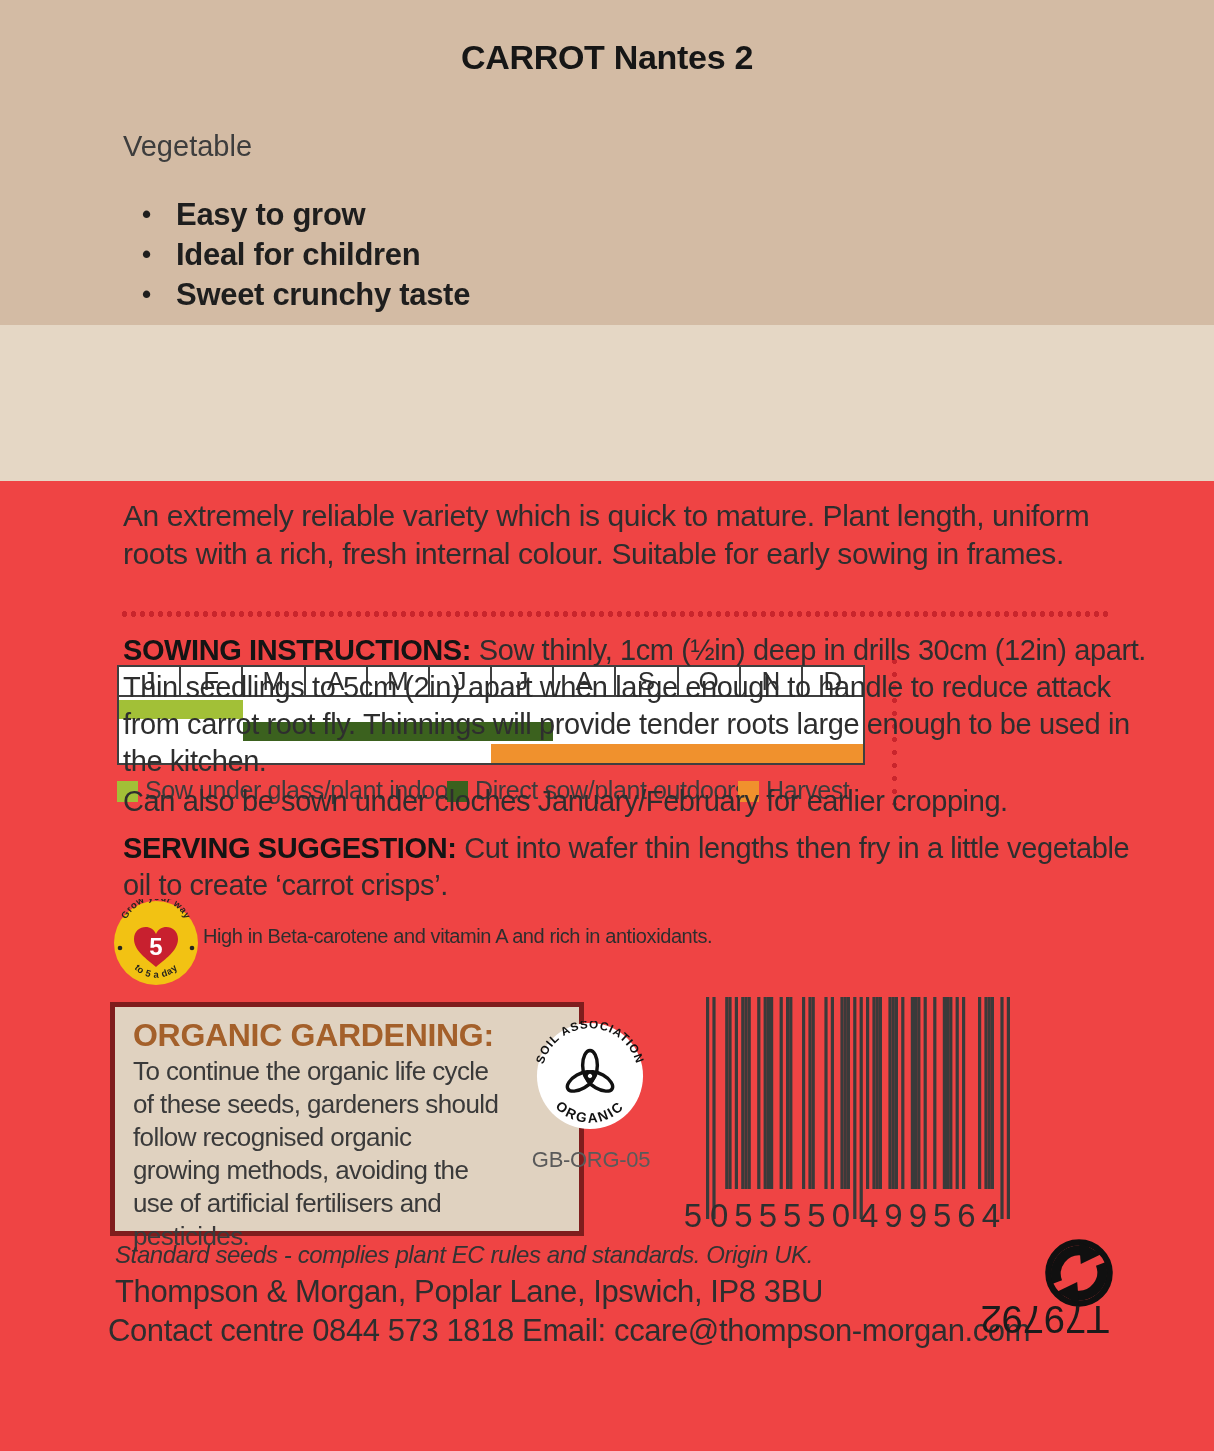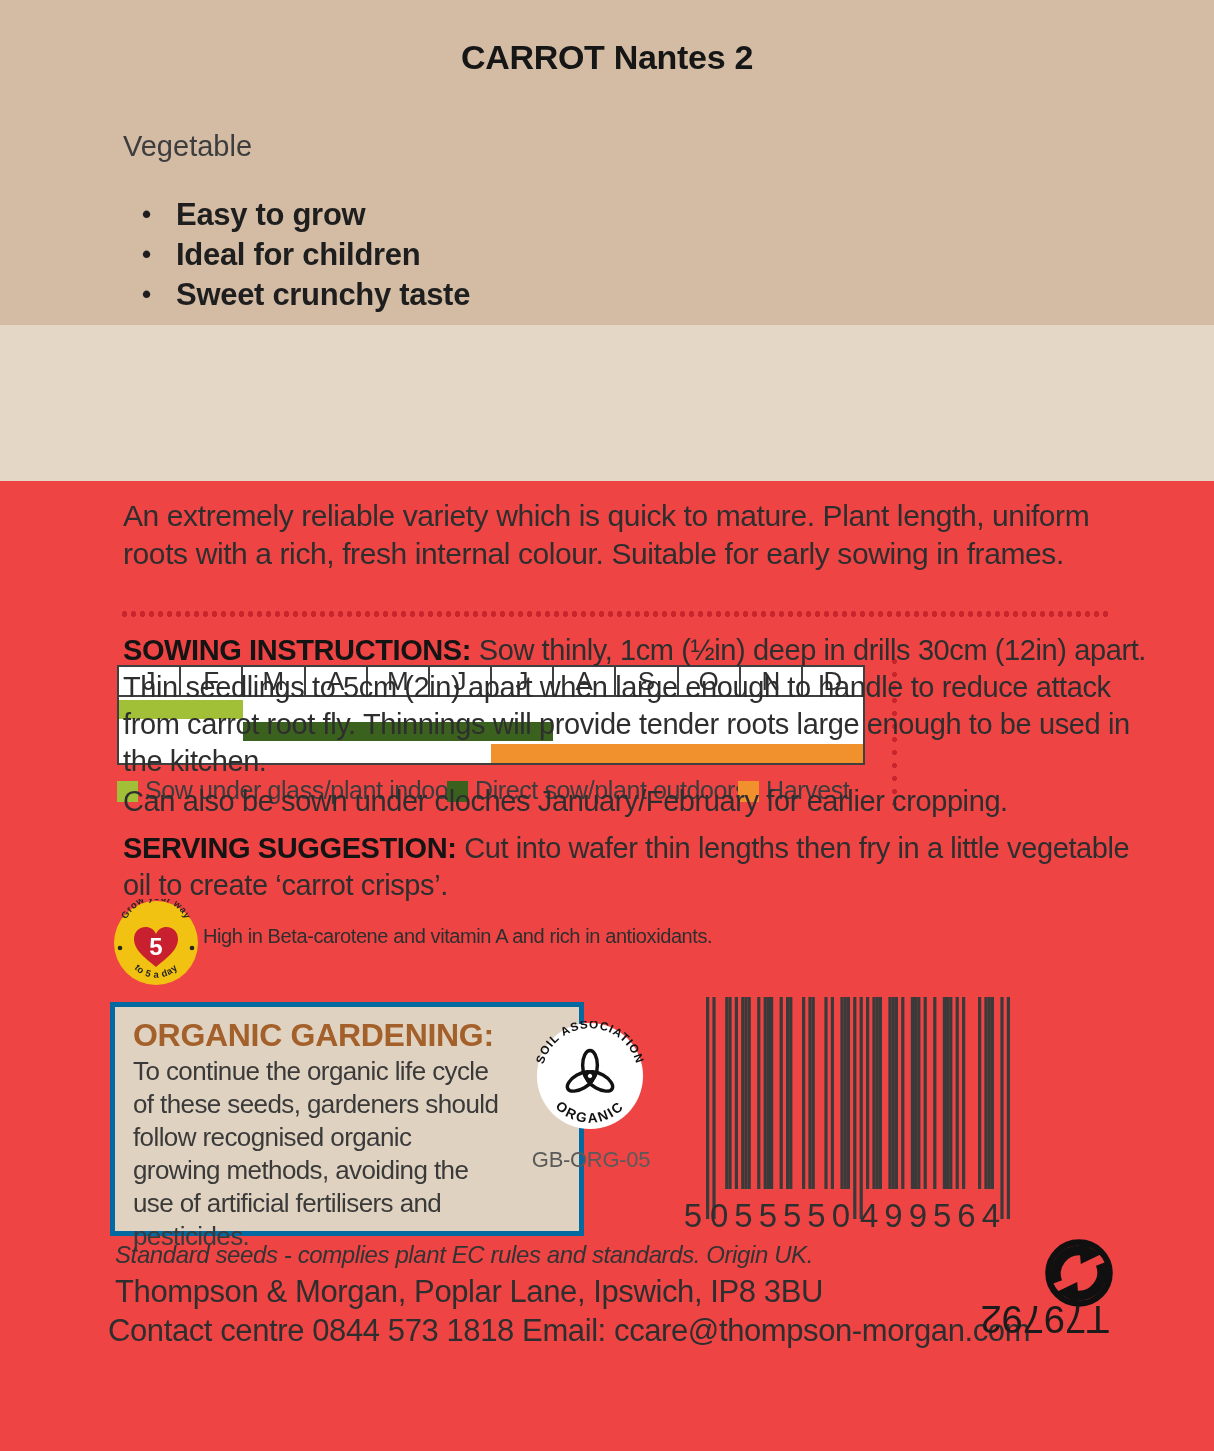--- a/index.html
+++ b/index.html
@@ -49,21 +49,21 @@
     background:radial-gradient(circle closest-side, #c9252c 97%, transparent);
     background-size:9px 6px; }
   .sowing { left:123px; top:632px; width:1040px; font-size:29px; line-height:37px; }
   .cloches { left:123px; top:785px; width:1040px; font-size:29px; }
   .serving { left:123px; top:830px; width:1040px; font-size:29px; line-height:37px; }
   .lead { font-weight:bold; color:#141414; }
   .badge5 { position:absolute; left:112px; top:899px; width:88px; height:88px; }
   .claim { left:203px; top:925px; width:950px; font-size:20px; }
   
   .organic-box { position:absolute; left:110px; top:1002px; width:474px; height:234px;
-    background:#e0d2c0; border:5px solid #0369a1;padding-left:40px; }
+    background:#e0d2c0; border:5px solid #7f1d1d;padding-left:40px; }
   .organic-heading { position:absolute; left:18px; top:10px; font-size:32px; font-weight:bold;
     color:#a4602a; letter-spacing:-0.3px; }
   .organic-body { position:absolute; left:18px; top:48px; width:368px; font-size:26px;
     line-height:33px; color:#3a3a3a; letter-spacing:-0.6px; }
   .sa-logo { position:absolute; left:420px; top:14px; width:110px; height:110px; }
   .cert { position:absolute; left:406px; top:140px; width:140px; text-align:center;
     font-size:22px; color:#5a5a5a; letter-spacing:-0.3px; }
   
   .barcode { position:absolute; left:680px; top:995px; }
   

